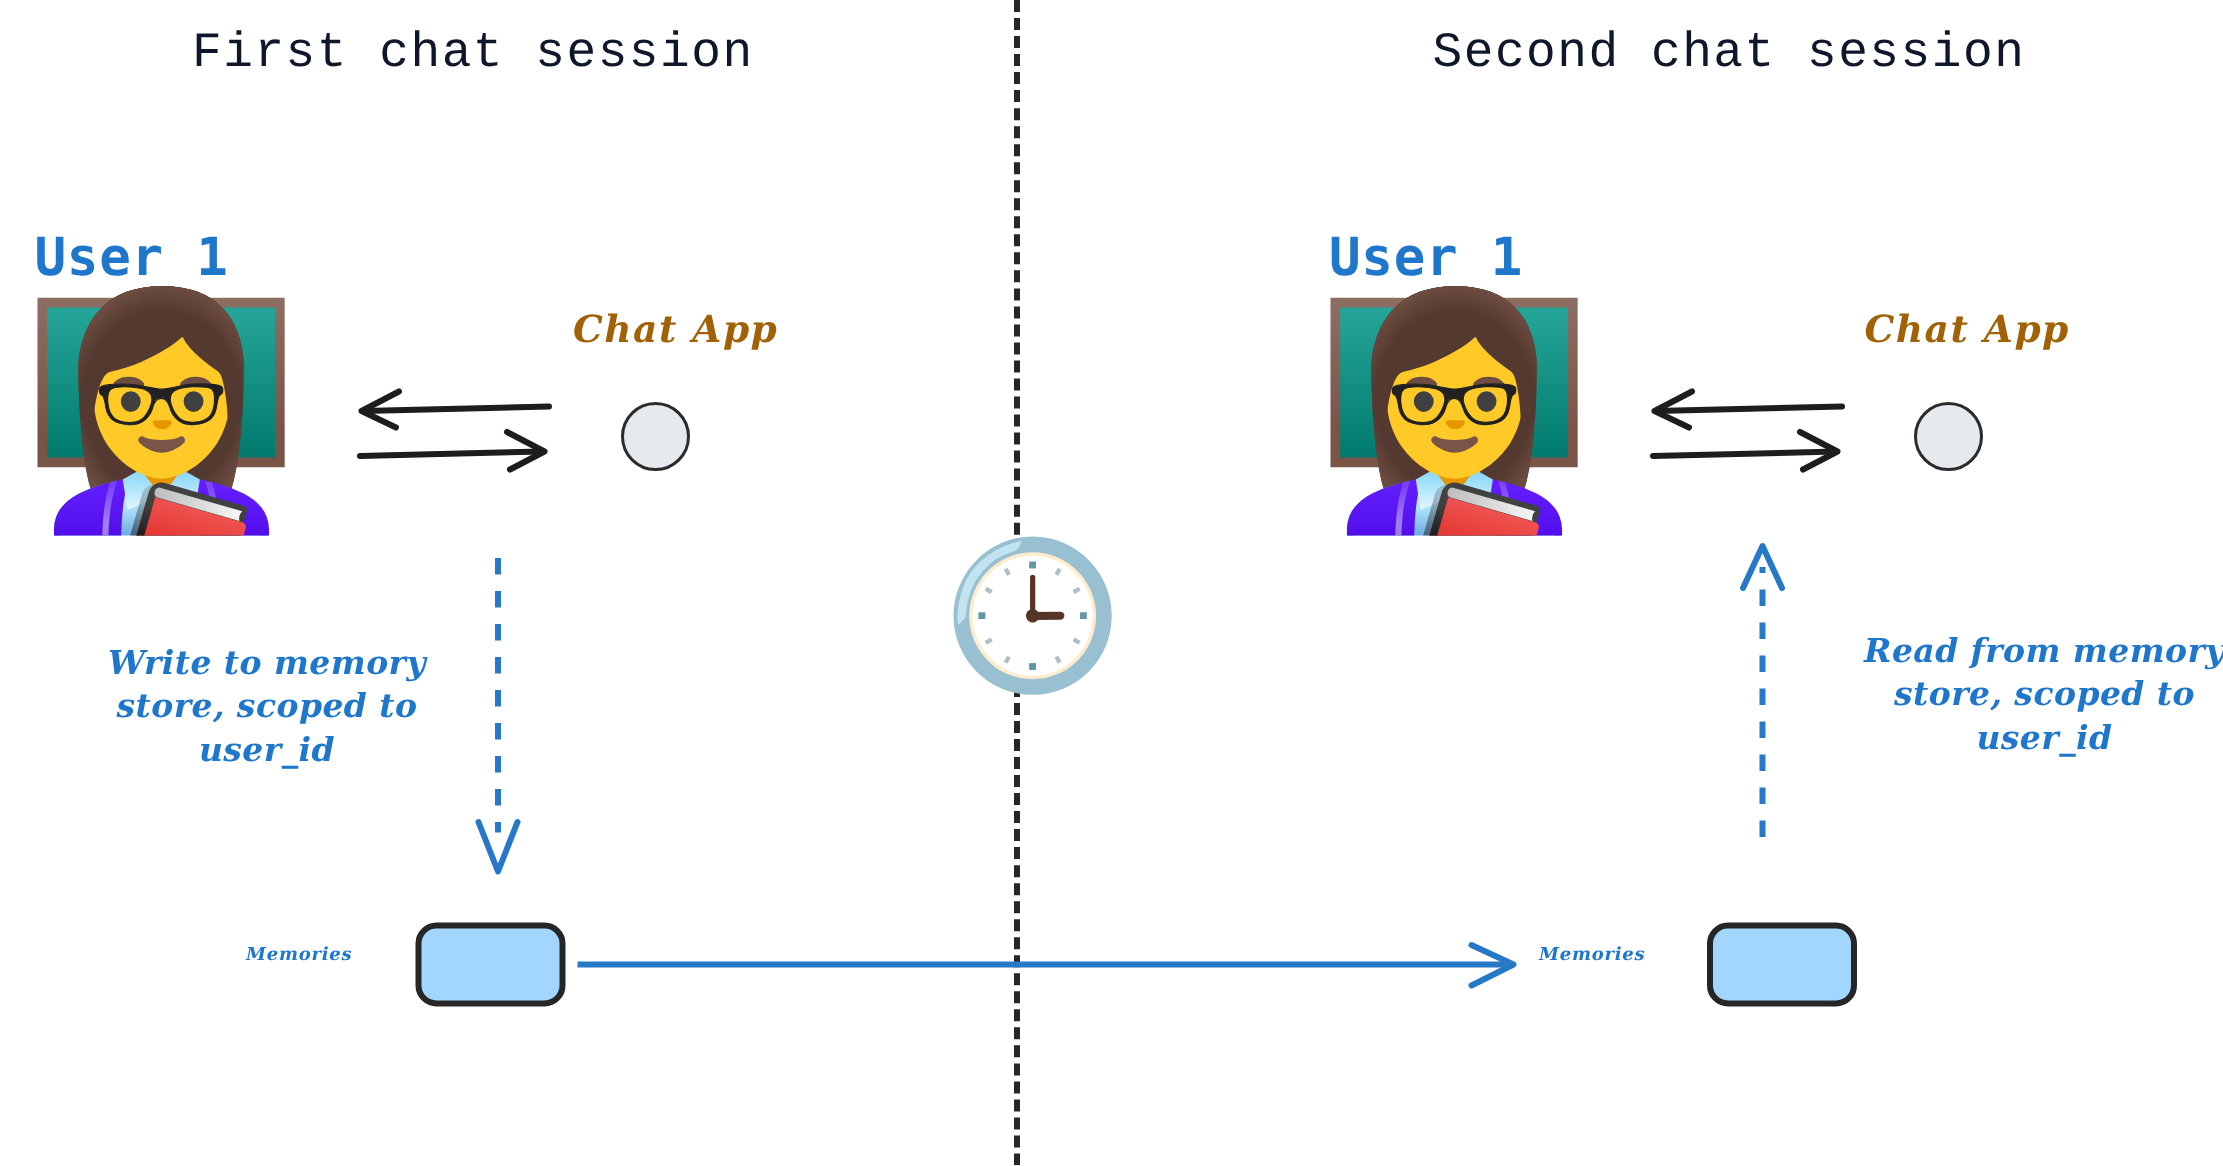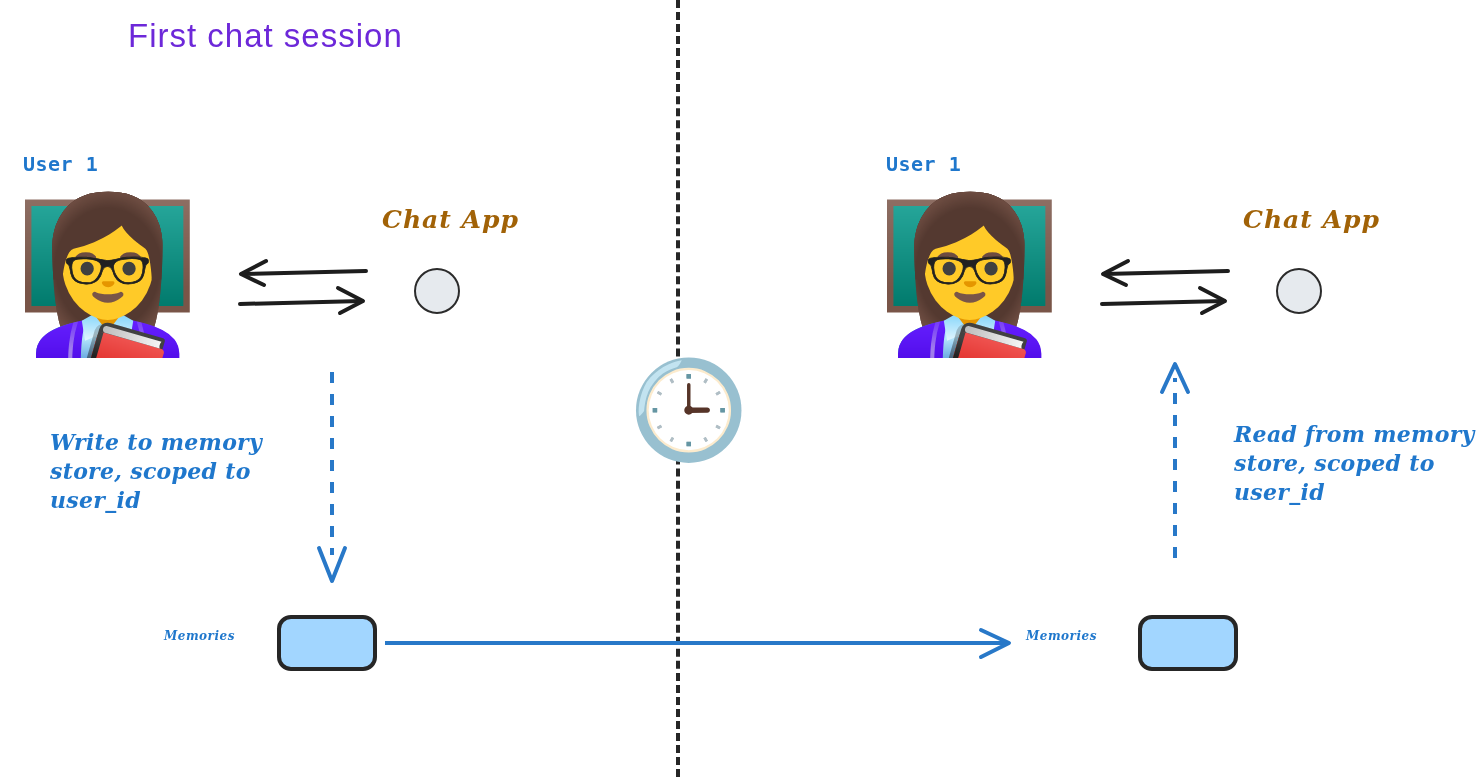--- a/index.html
+++ b/index.html
@@ -14,33 +14,33 @@
     position: relative;
     width: 1482px;
     height: 777px;
     background: #ffffff;
     overflow: hidden;
   }
   .abs { position: absolute; }
 
   
   .session-title {
-    font-family: Liberation Sans, sans-serif;
+    font-family: Liberation Mono, monospace;
     font-size: 33px;
     font-weight: 400;
-    color: #6d28d9;
+    color: #0f172a;
     letter-spacing: 1px;
     white-space: nowrap;
     text-align: right;
   }
 
   
   .user-label {
     font-family: "DejaVu Sans Mono", "Liberation Mono", monospace;
-    font-size: 20px;
+    font-size: 35px;
     font-weight: 700;
     color: #1f77cc;
     letter-spacing: 0.5px;
     white-space: nowrap;
   }
 
   
   .hand {
     font-family: "DejaVu Serif", serif;
     font-style: italic;
@@ -53,21 +53,21 @@
     font-style: italic;
     font-weight: 600;
     color: #1f77cc;
     white-space: nowrap;
   }
   .chat-app-label { font-size: 25px; letter-spacing: 1px; }
   .memories-label { font-size: 12px; letter-spacing: 0.5px; }
   .annot {
     font-size: 22px;
     line-height: 29px;
-    text-align: left;
+    text-align: center;
     white-space: pre-line;
     letter-spacing: 0.3px;
     font-style: italic;
   }
 
   
   .avatar {
     font-size: 150px;
     line-height: 150px;
     font-family: "DejaVu Sans", sans-serif;
@@ -111,20 +111,21 @@
 </style>
 </head>
 <body>
 
 <div id="canvas">
 
   <div class="abs divider" style="left:676px; top:0;"></div>
 
   <div class="abs session-title" style="left:128px; top:17px;">First chat session</div>
 
+  <div class="abs session-title" style="left:955px; top:17px;">Second chat session</div>
 
   <div class="abs user-label" style="left:23px; top:152px;">User 1</div>
 
   <div class="abs avatar" style="left:14px; top:200px;">👩‍🏫</div>
 
   <svg class="abs" style="left:238px; top:258px;" width="130" height="62">
     <g stroke="#1d1d1d" fill="none" stroke-width="4" stroke-linecap="round">
 
       <line x1="128" y1="13" x2="4" y2="16"></line>
       <polyline points="28,3 3,16 26,27" stroke-width="4" stroke-linejoin="round"></polyline>

